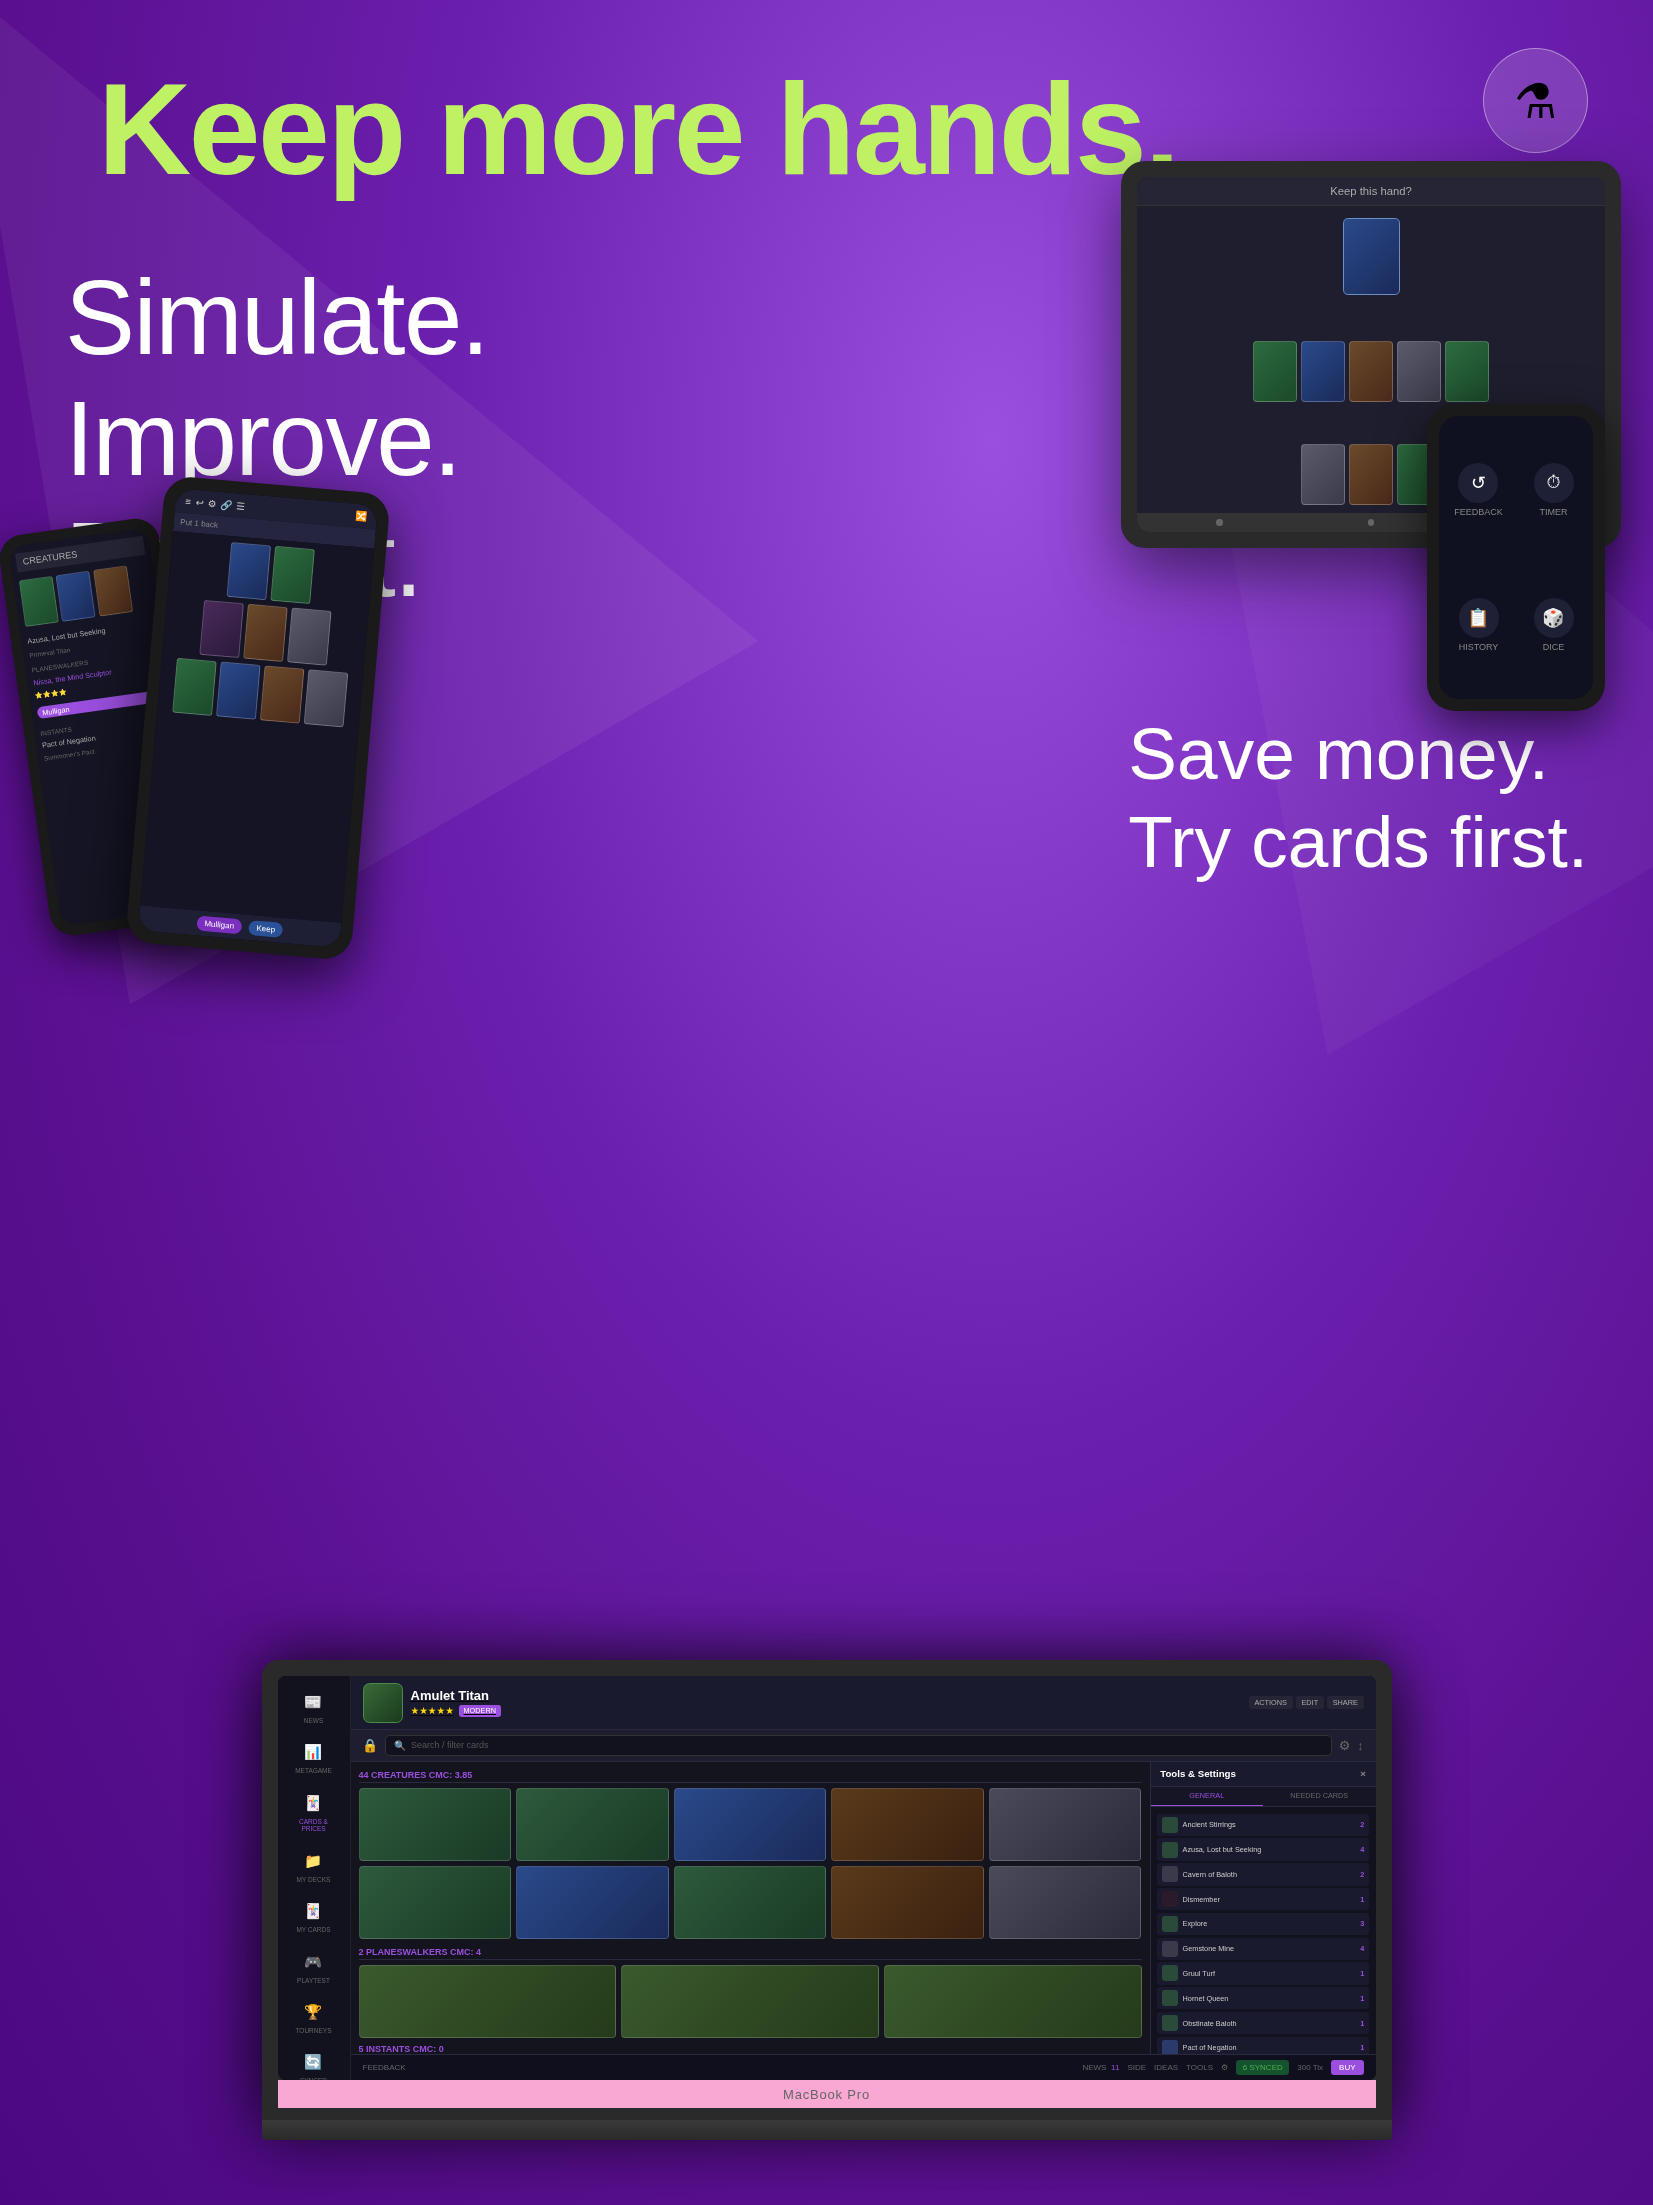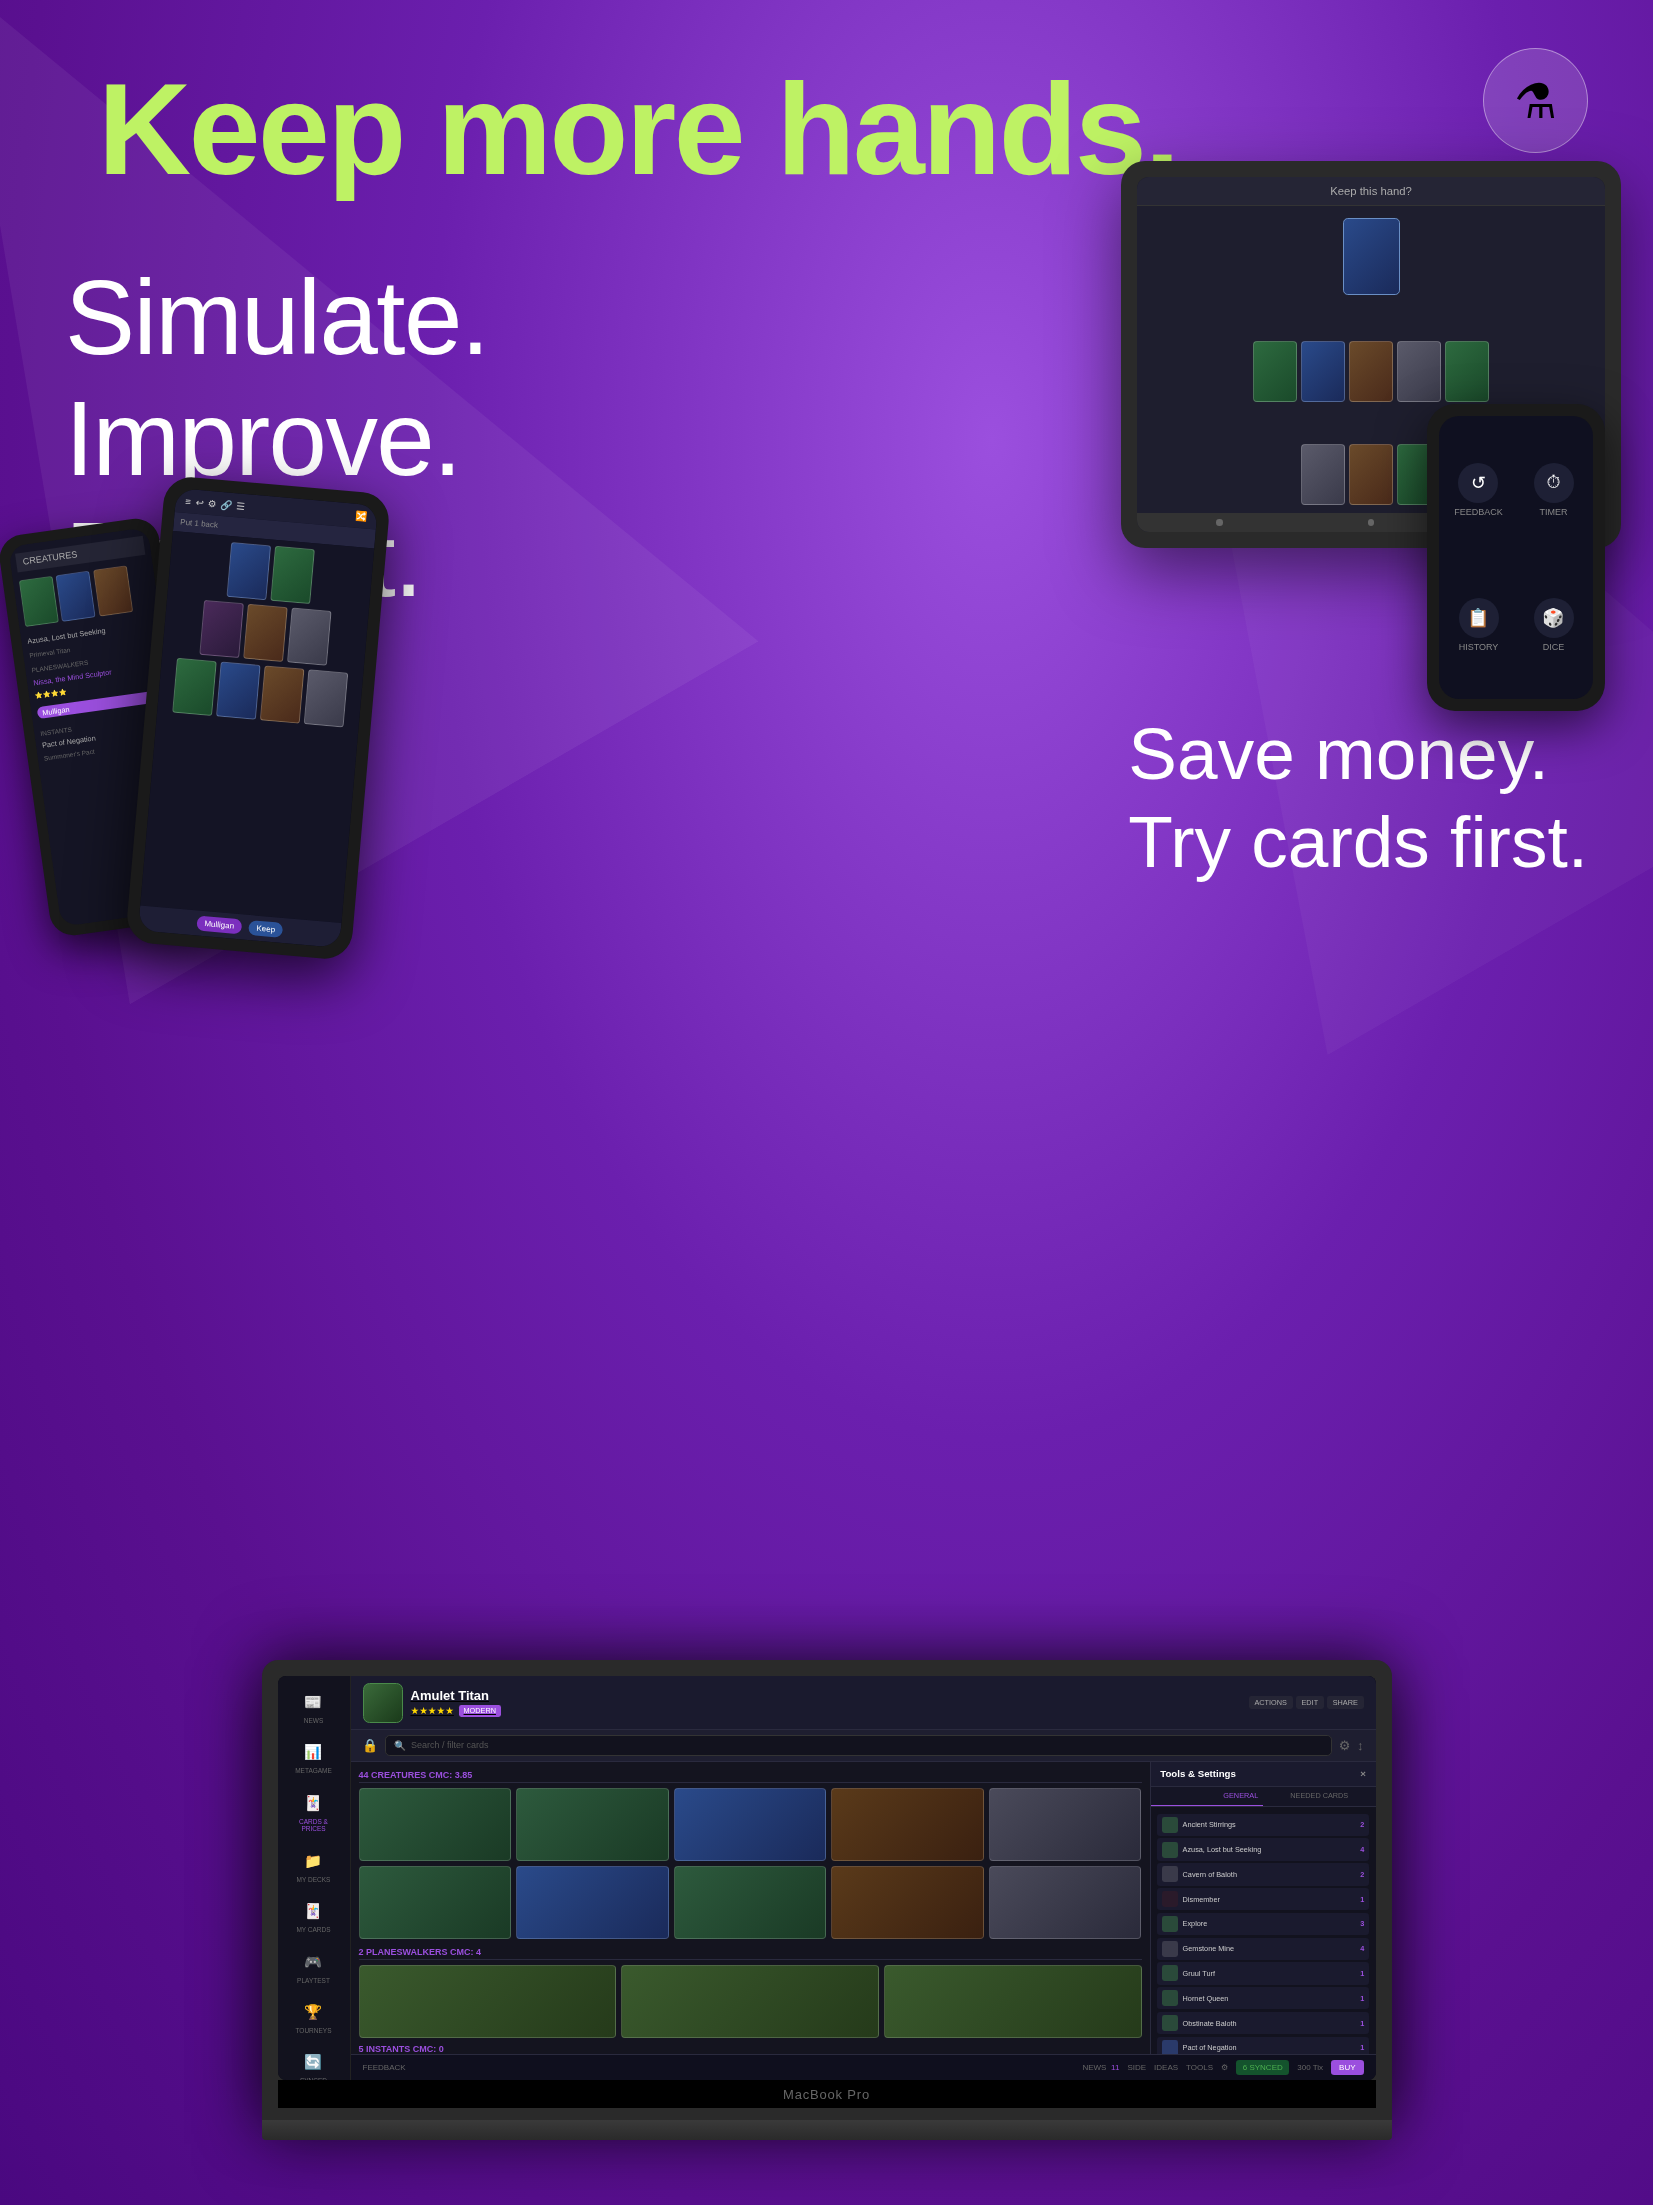--- a/index.html
+++ b/index.html
@@ -449,21 +449,21 @@
 
     .laptop-base {
       width: 1130px;
       height: 20px;
       background: linear-gradient(to bottom, #3a3a3a, #2a2a2a);
       border-radius: 0 0 4px 4px;
     }
 
     .laptop-notch {
       text-align: center;
-      background: #000000;
+      background: #f9a8d4;
       padding: 6.5px;
       font-size: 13px;
       color: #666;
       letter-spacing: 0.8px;
     }
 
     
     .laptop-sidebar {
       width: 73px;
       background: #12121e;
@@ -645,21 +645,20 @@
       flex: 1;
       padding: 4.8px;
       text-align: center;
       font-size: 7.3px;
       color: #666;
     }
 
     .panel-tab.active {
       color: #9B4FDE;
       border-bottom: 1.6px solid #9B4FDE;
-      text-align: right;
     }
 
     .panel-card-list {
       flex: 1;
       padding: 6.5px;
       overflow-y: auto;
       display: flex;
       flex-direction: column;
       gap: 2.4px;
     }

